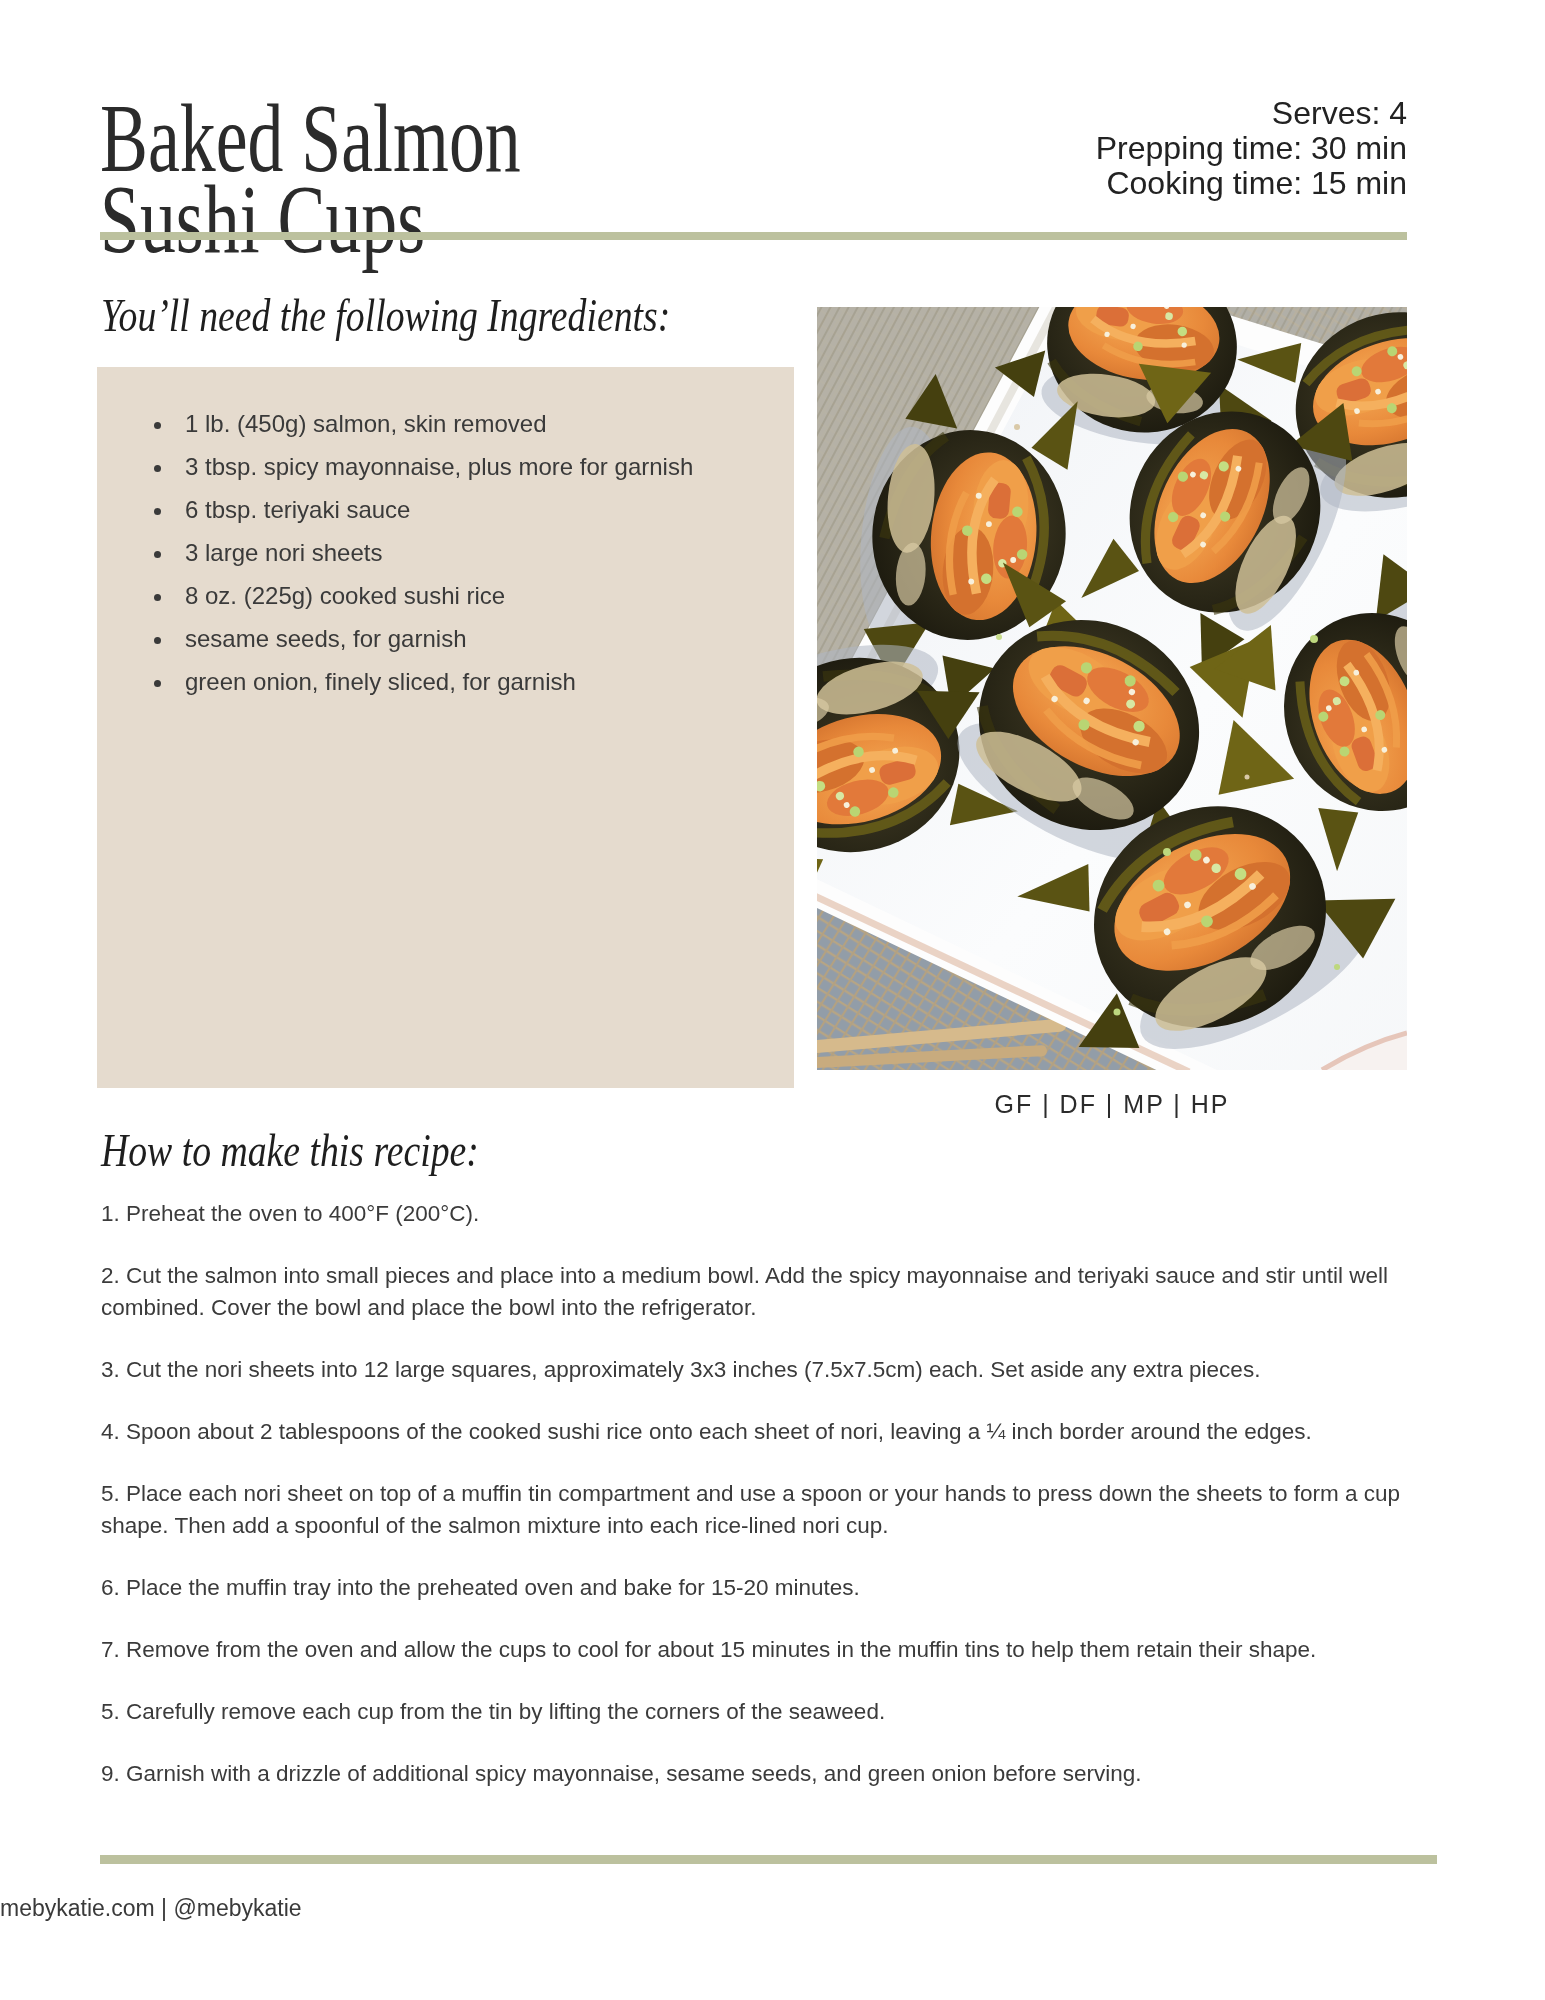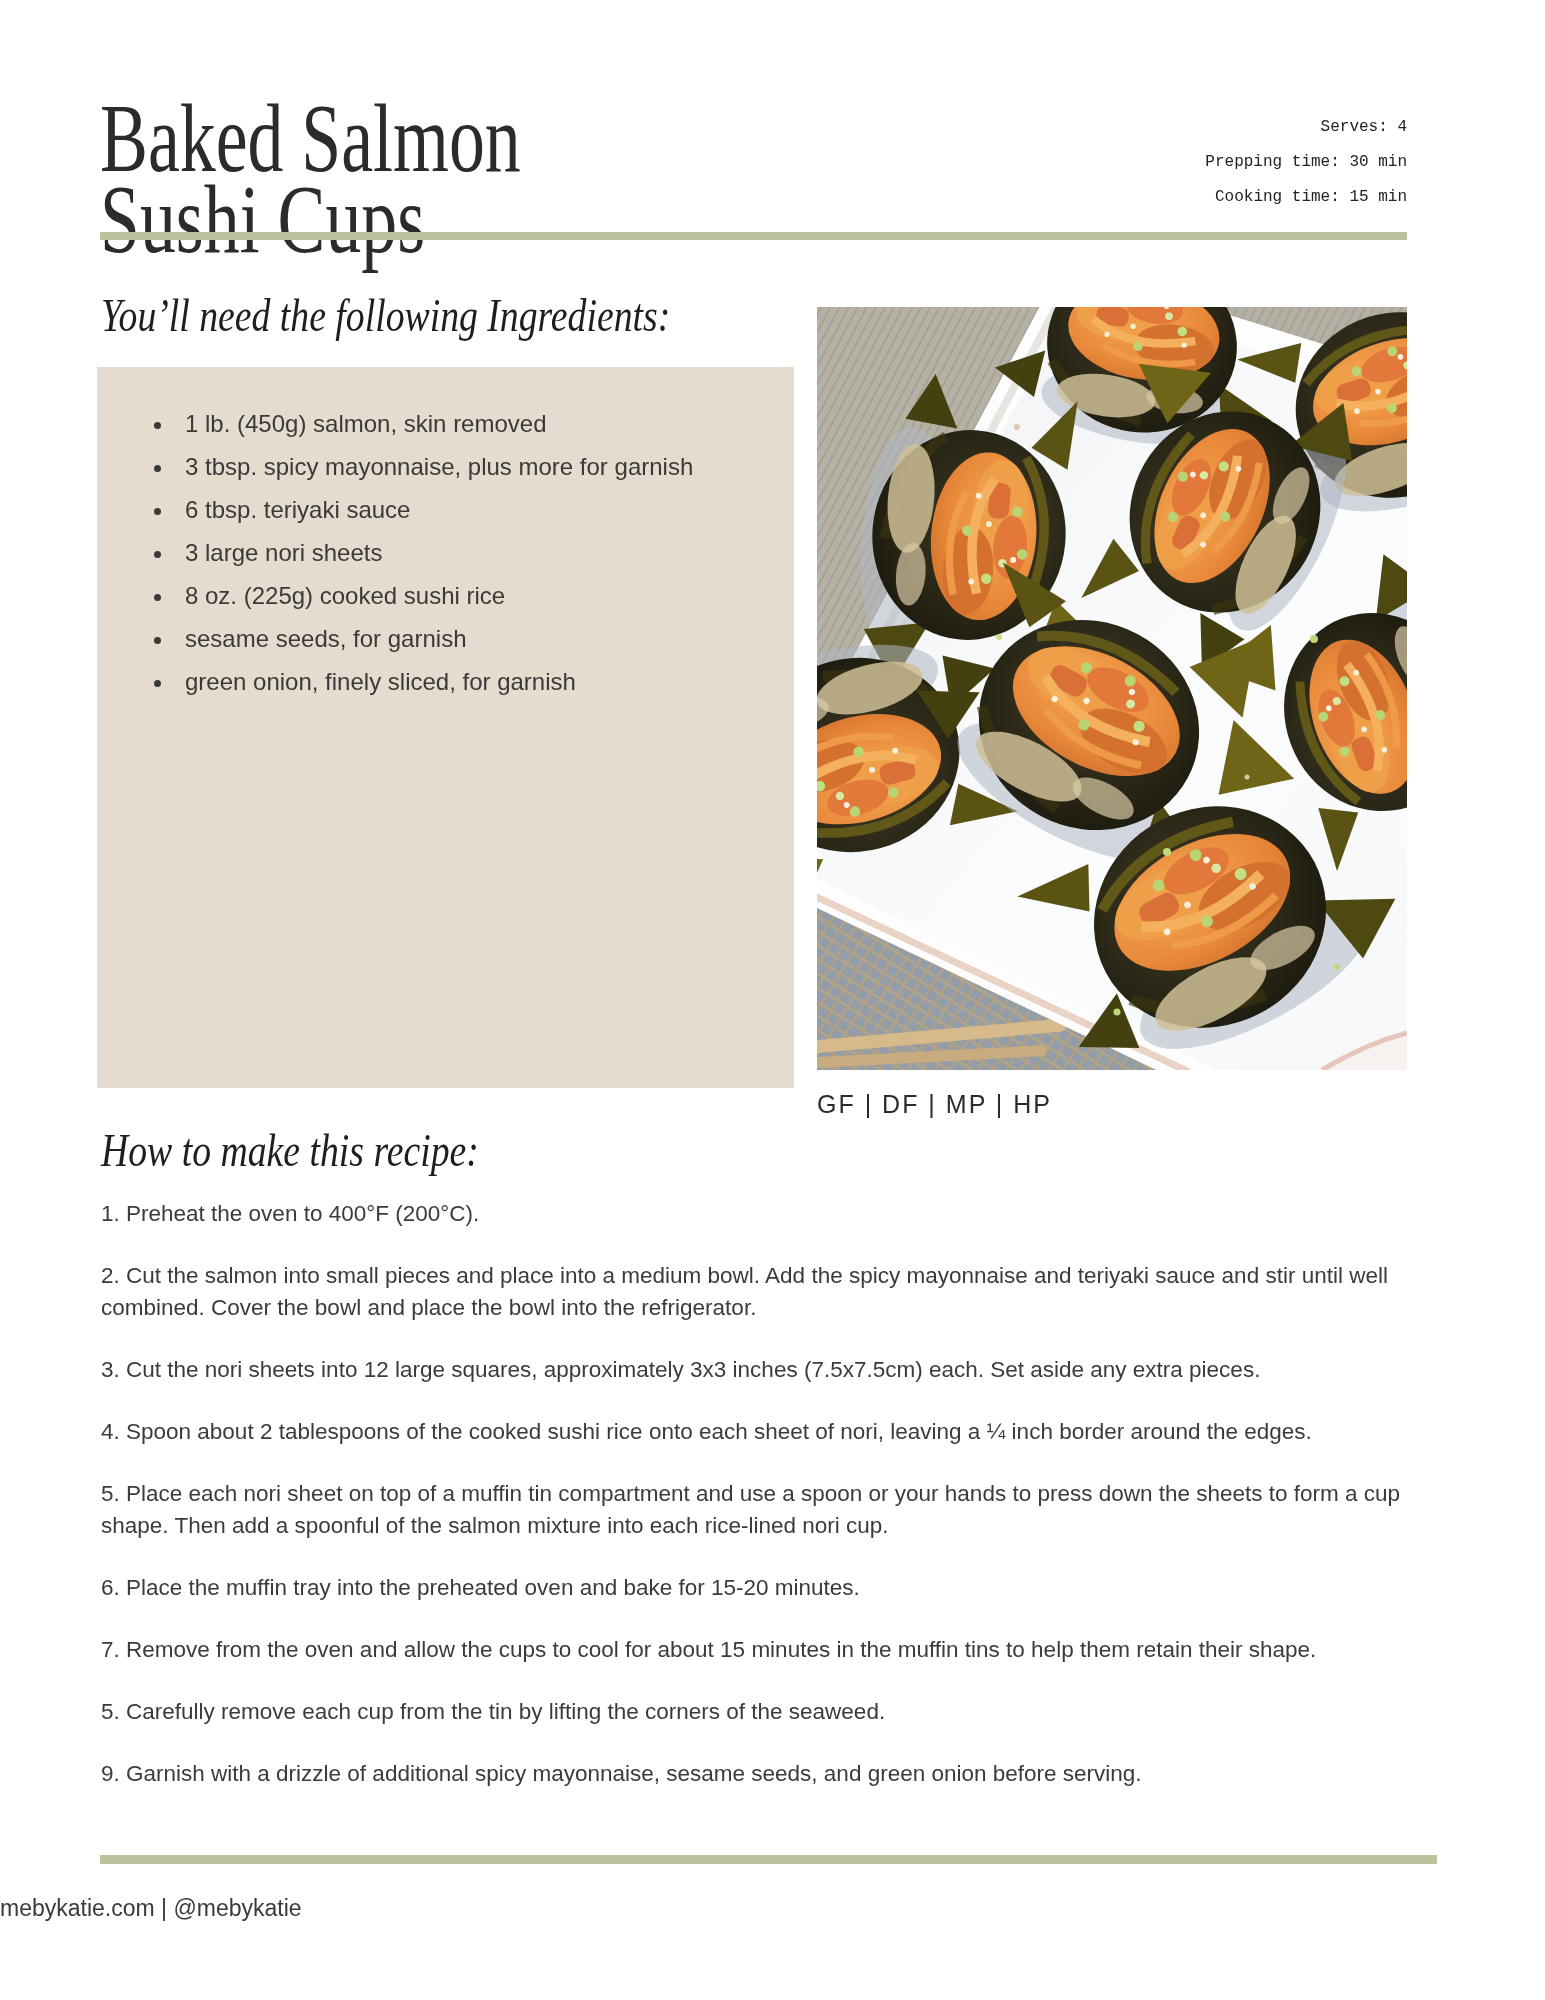--- a/index.html
+++ b/index.html
@@ -3,41 +3,41 @@
 <meta charset="utf-8">
 <style>
   html,body{margin:0;padding:0;background:#ffffff;}
   .page{position:relative;width:1545px;height:2000px;background:#ffffff;overflow:hidden;
         font-family:"Liberation Sans",sans-serif;color:#3b3b3b;}
 
   
   .title{position:absolute;left:100px;top:98px;margin:0;font-family:"Liberation Serif",serif;
          font-weight:500;color:#2b2b2b;font-size:97px;line-height:81px;letter-spacing:0;
          transform:scaleX(.74);transform-origin:top left;white-space:nowrap;}
-  .meta{position:absolute;right:138px;top:110px;text-align:right;font-size:16px;line-height:35px;color:#222;font-family:Liberation Mono, monospace;}
+  .meta{position:absolute;right:138px;top:96px;text-align:right;font-size:32px;line-height:35px;color:#222;}
 
   .divider{position:absolute;left:100px;height:8px;}
   .divider.top{top:232px;width:1307px;}
   .divider.bottom{top:1855px;width:1337px;height:9px;}
 
   .script-heading{position:absolute;margin:0;font-family:"Liberation Serif",serif;font-style:italic;
          font-weight:500;color:#1e1e1e;font-size:46px;line-height:50px;white-space:nowrap;
          transform:scaleX(.82);transform-origin:top left;}
   .ing-heading{left:101px;top:291px;}
   .how-heading{left:101px;top:1126px;}
 
   
   .ing-box{position:absolute;left:97px;top:367px;width:697px;height:721px;}
   .ing-box ul{margin:0;padding:35px 30px 0 78px;list-style:disc;}
   .ing-box li{font-size:24px;line-height:43px;color:#3a3a3a;padding-left:10px;}
 
   
   .photo{position:absolute;left:817px;top:307px;width:590px;height:763px;overflow:hidden;}
   .photo svg{display:block;width:590px;height:763px;}
-  .badges{position:absolute;left:817px;top:1090px;width:590px;text-align:left;
+  .badges{position:absolute;left:817px;top:1090px;width:590px;text-align:center;
           font-size:25px;letter-spacing:2px;color:#2b2b2b;}
 
   
   .steps{position:absolute;left:101px;top:1198px;width:1345px;}
   .steps p{margin:0 0 30px 0;font-size:22.5px;line-height:32px;color:#3b3b3b;}
 
   .footer{position:absolute;left:0;top:1895px;width:1277px;text-align:left;font-size:23px;color:#3a3a3a;}
 </style>
 </head>
 <body>

